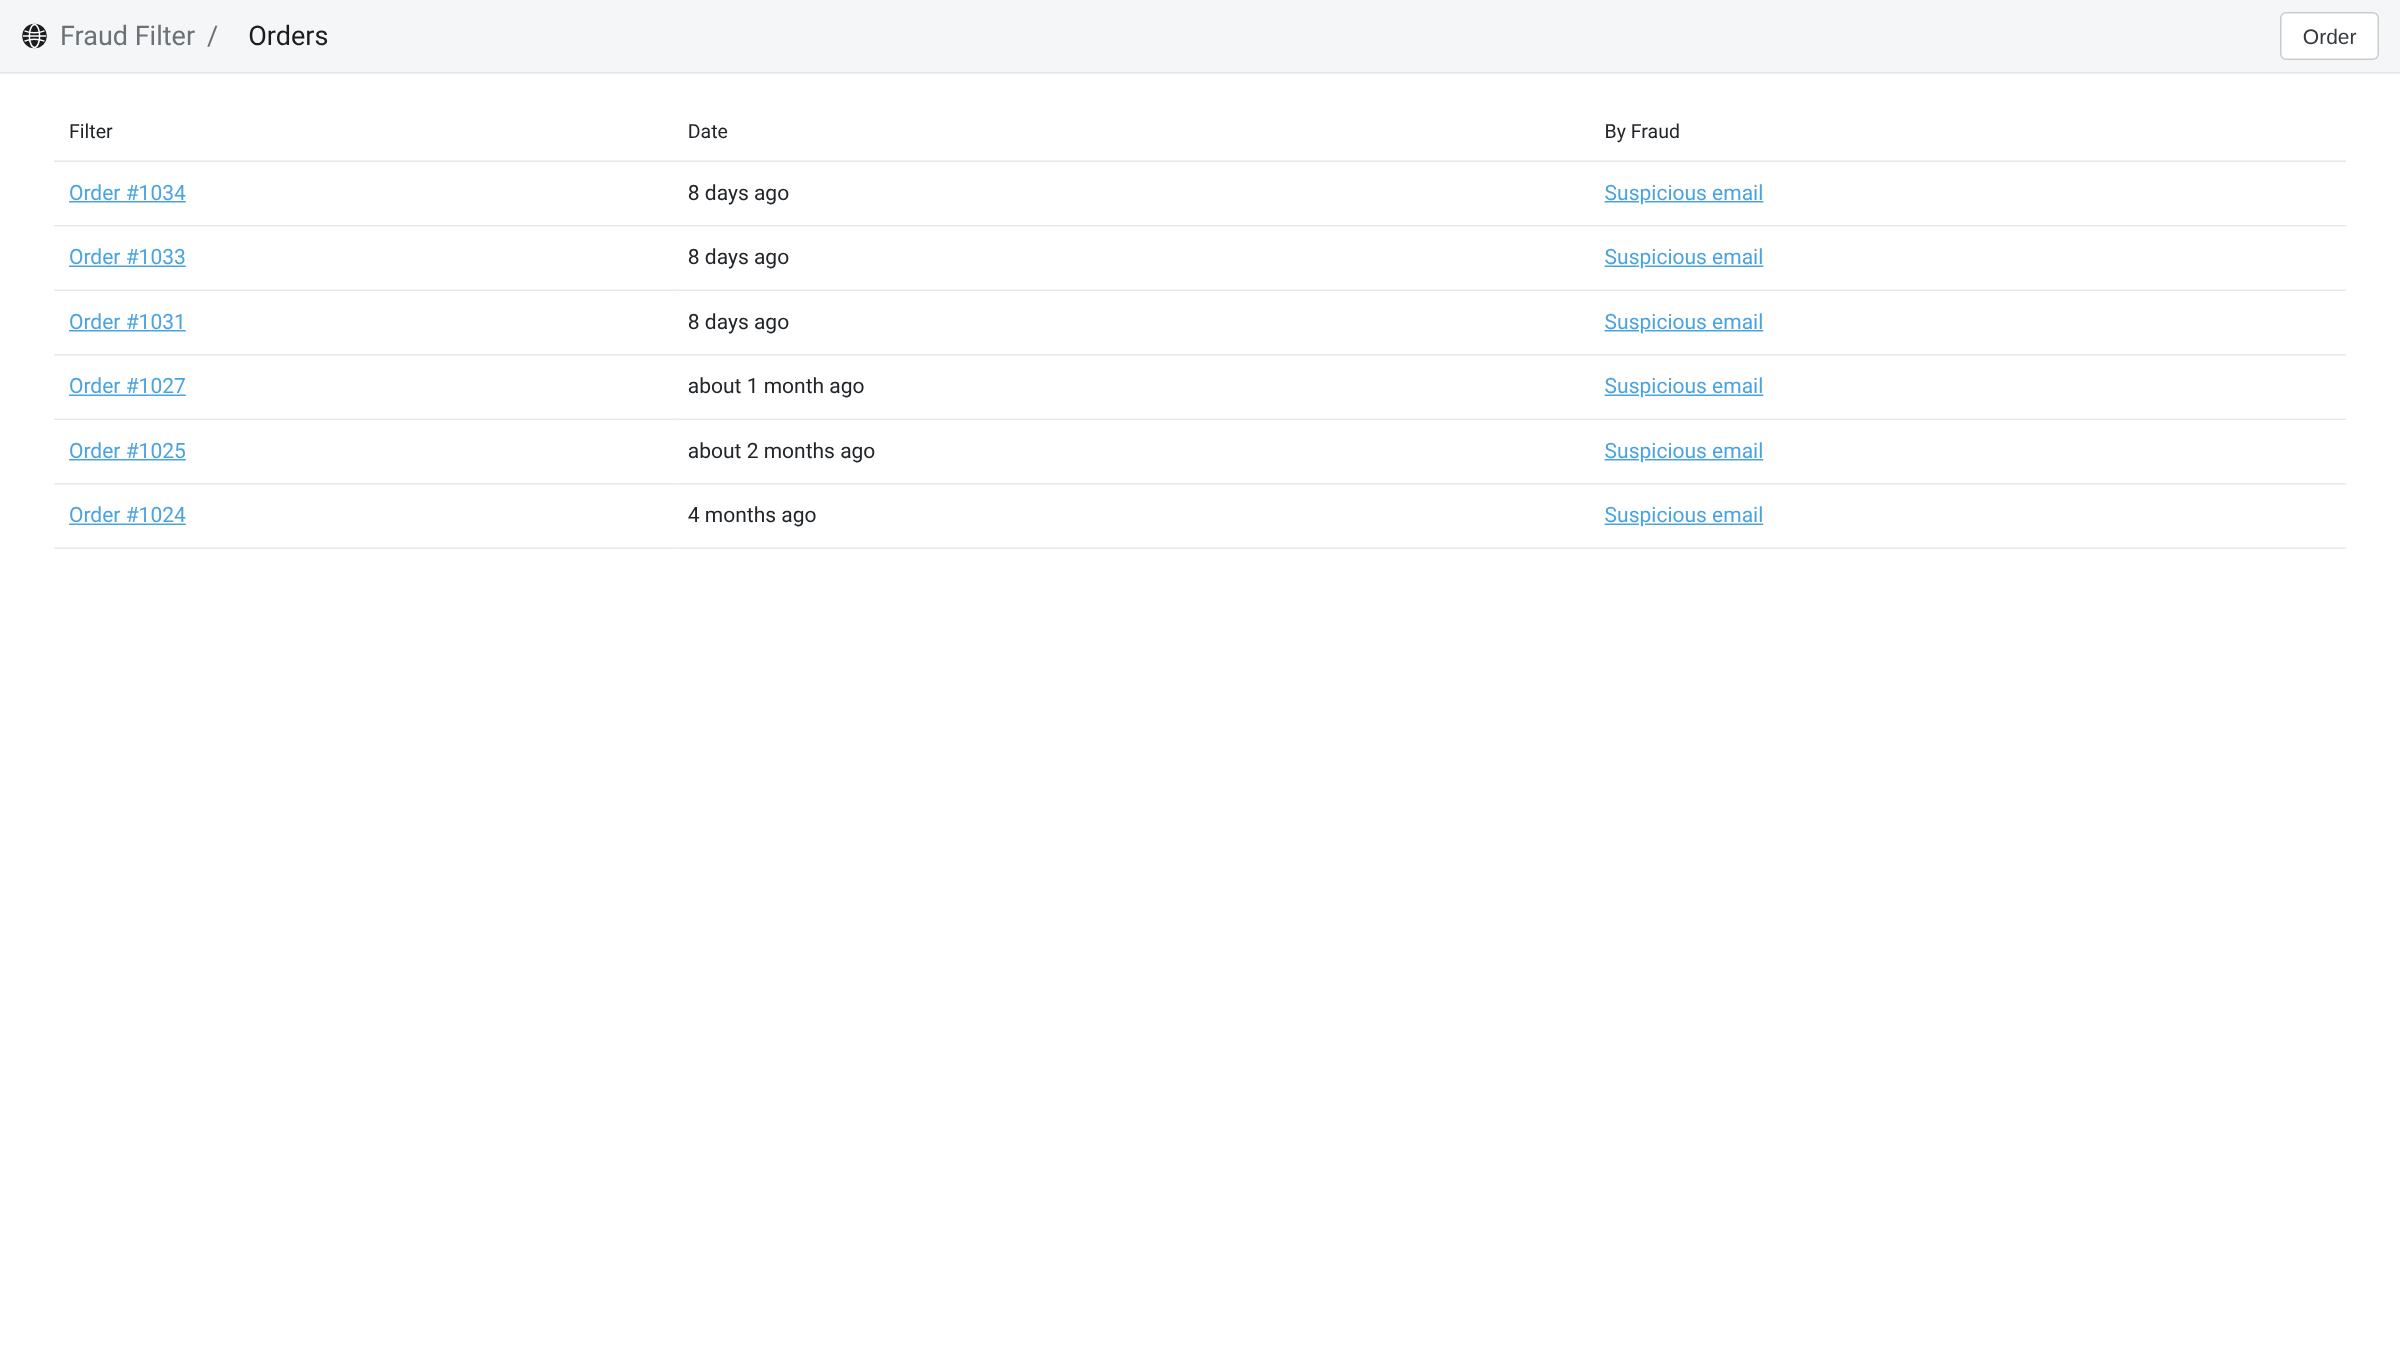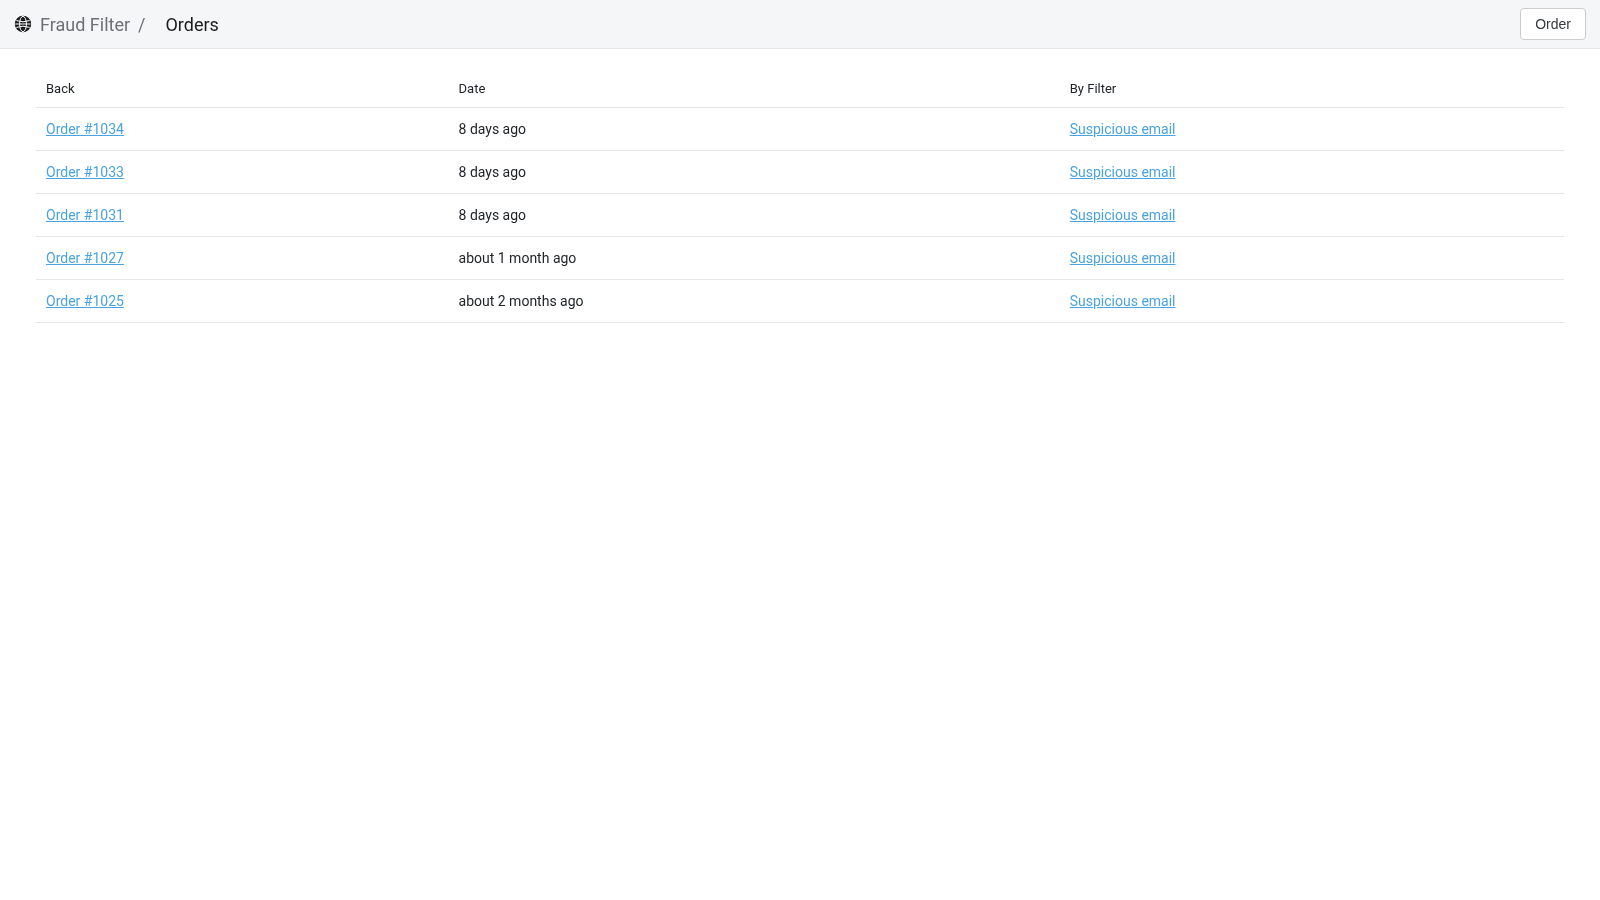--- a/index.html
+++ b/index.html
@@ -111,23 +111,23 @@
   <button class="btn-back">
     <span>Order</span>
   </button>
 </div>
 
 <div class="page">
   <div class="card">
     <table class="orders">
       <thead>
         <tr>
-          <th>Back</th>
+          <th>Filter</th>
           <th>Date</th>
-          <th>By Filter</th>
+          <th>By Fraud</th>
         </tr>
       </thead>
       <tbody id="orders-tbody">
 
       <tr>
             <td class="col-order"><a class="link">Order #1034</a></td>
             <td class="col-date">8 days ago</td>
             <td class="col-filter"><a class="link">Suspicious email</a></td>
           </tr>
           <tr>
@@ -143,16 +143,21 @@
           <tr>
             <td class="col-order"><a class="link">Order #1027</a></td>
             <td class="col-date">about 1 month ago</td>
             <td class="col-filter"><a class="link">Suspicious email</a></td>
           </tr>
           <tr>
             <td class="col-order"><a class="link">Order #1025</a></td>
             <td class="col-date">about 2 months ago</td>
             <td class="col-filter"><a class="link">Suspicious email</a></td>
           </tr>
+          <tr>
+            <td class="col-order"><a class="link">Order #1024</a></td>
+            <td class="col-date">4 months ago</td>
+            <td class="col-filter"><a class="link">Suspicious email</a></td>
+          </tr>
         </tbody>
     </table>
   </div>
 </div>
 
 </body></html>

